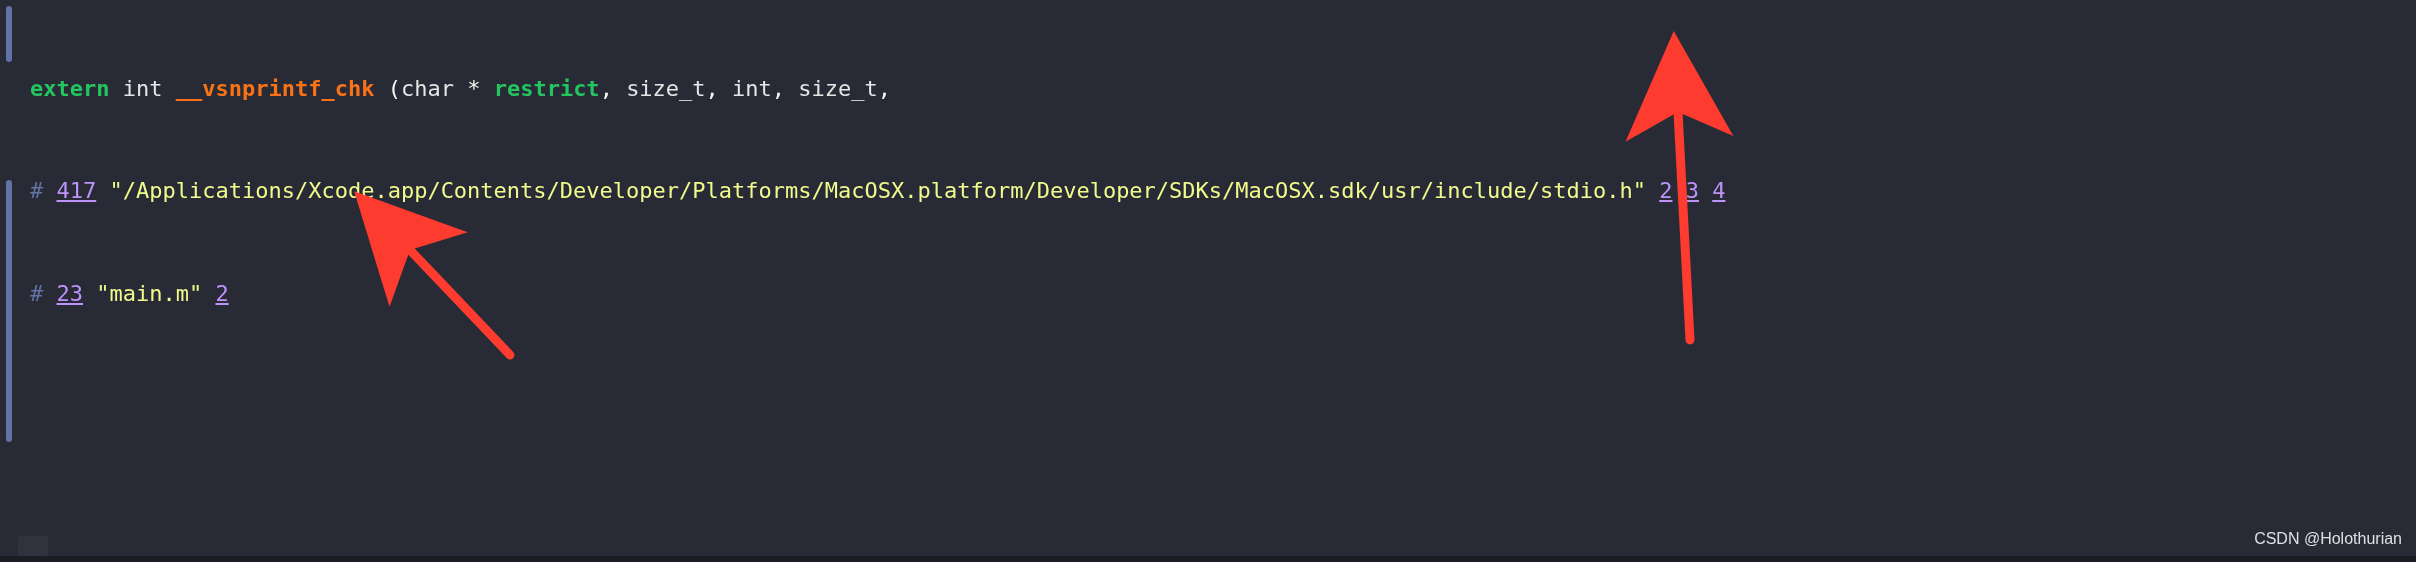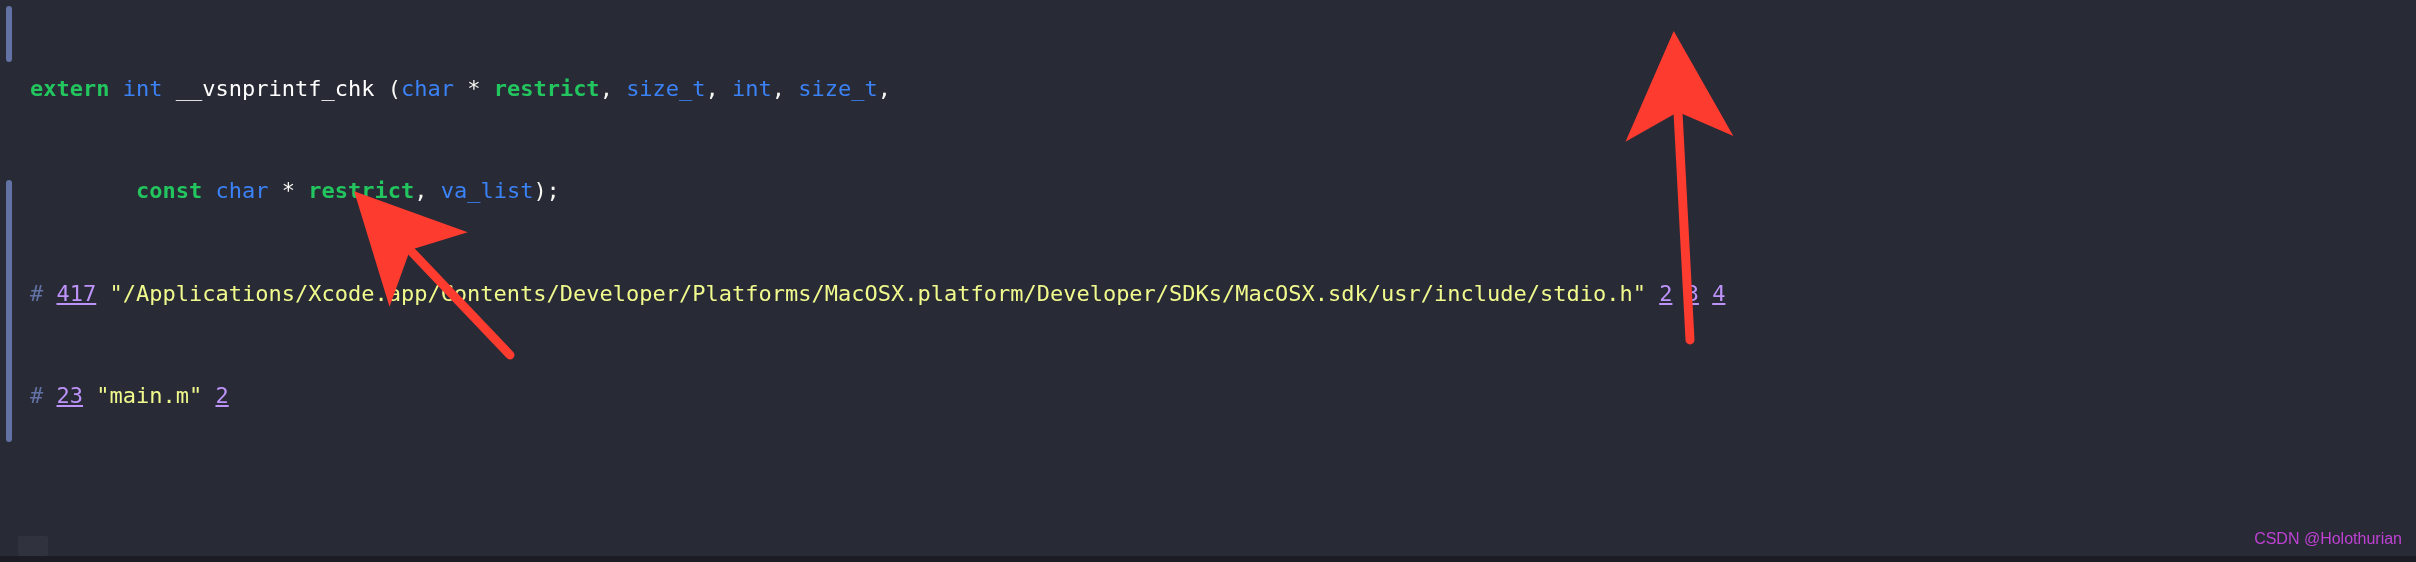--- a/index.html
+++ b/index.html
@@ -30,36 +30,36 @@
     position: absolute;
     left: 30px;
     top: 4px;
     right: 4px;
     white-space: pre;
     color: #f8f8f2;
     font-weight: 500;
   }
   .line { display: block; height: 34px; }
   .kw   { color: #22c55e; font-weight: 600; }   
-  .typeNI { color: #3b82f6; margin-top: 40px; }                     
-  .fn   { color: #ffffff; }   
+  .typeNI { color: #e5e5e5; margin-top: 40px; }                     
+  .fn   { color: #f97316; font-weight: bold; }   
   .punct{ color: #f8f8f2; }                       
   .str  { color: #f1fa8c; }                       
   .cmt  { color: #6272a4; }                       
   .dirnum { color: #bd93f9; text-decoration: underline; }
   .arrow {
     position: absolute;
     pointer-events: none;
   }
   .arrow svg { overflow: visible; }
   .watermark {
     position: absolute;
     right: 14px;
     bottom: 10px;
-    color: #d946ef;
+    color: #ffffff;
     font-family: -apple-system, Arial, sans-serif;
     font-size: 16px;
     opacity: 0.85;
   }
   .statusbar {
     position: absolute;
     left: 0; right: 0; bottom: 0;
     height: 6px;
     background: #1b1c24;
   }
@@ -75,21 +75,20 @@
 </head>
 <body>
 
 <div class="gutter">
   <div class="marker" style="top:6px; height:56px;"></div>
   <div class="marker" style="top:180px; height:262px;"></div>
 </div>
 
 <div class="code">
   <span class="line"><span class="kw">extern</span> <span class="typeNI">int</span> <span class="fn">__vsnprintf_chk</span><span class="punct"> (</span><span class="typeNI">char</span><span class="punct"> * </span><span class="kw">restrict</span><span class="punct">, </span><span class="typeNI">size_t</span><span class="punct">, </span><span class="typeNI">int</span><span class="punct">, </span><span class="typeNI">size_t</span><span class="punct">,</span></span>
-  <span class="line"><span>        </span><span class="kw">const</span><span> </span><span class="typeNI">char</span><span class="punct"> * </span><span class="kw">restrict</span><span class="punct">, </span><span class="typeNI">va_list</span><span class="punct">);</span></span>
   <span class="line"><span class="cmt">#</span><span> </span><span class="dirnum">417</span><span> </span><span class="str">"/Applications/Xcode.app/Contents/Developer/Platforms/MacOSX.platform/Developer/SDKs/MacOSX.sdk/usr/include/stdio.h"</span><span> </span><span class="dirnum">2</span><span> </span><span class="dirnum">3</span><span> </span><span class="dirnum">4</span></span>
   <span class="line"><span class="cmt">#</span><span> </span><span class="dirnum">23</span><span> </span><span class="str">"main.m"</span><span> </span><span class="dirnum">2</span></span>
   <span class="line"></span>
   
   
   
   
   
   
   

